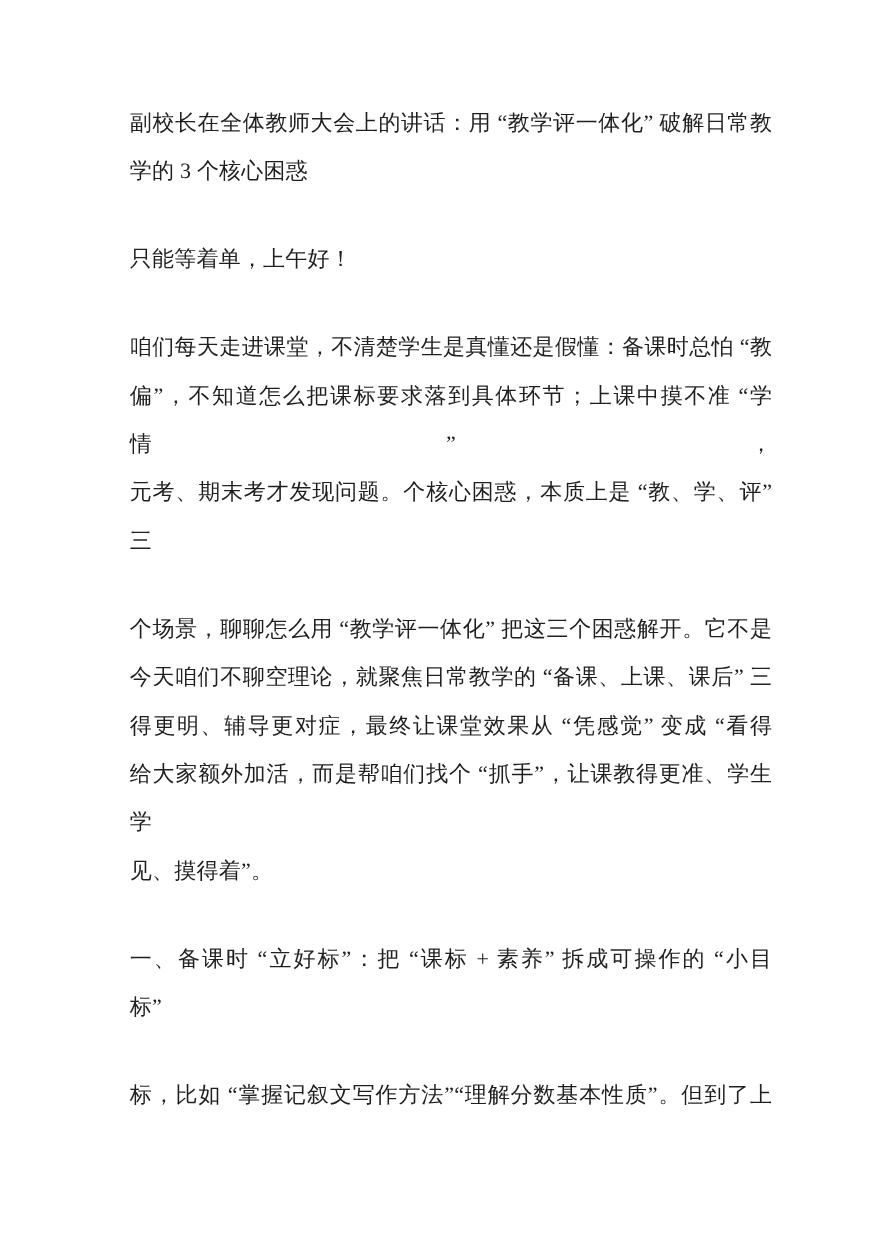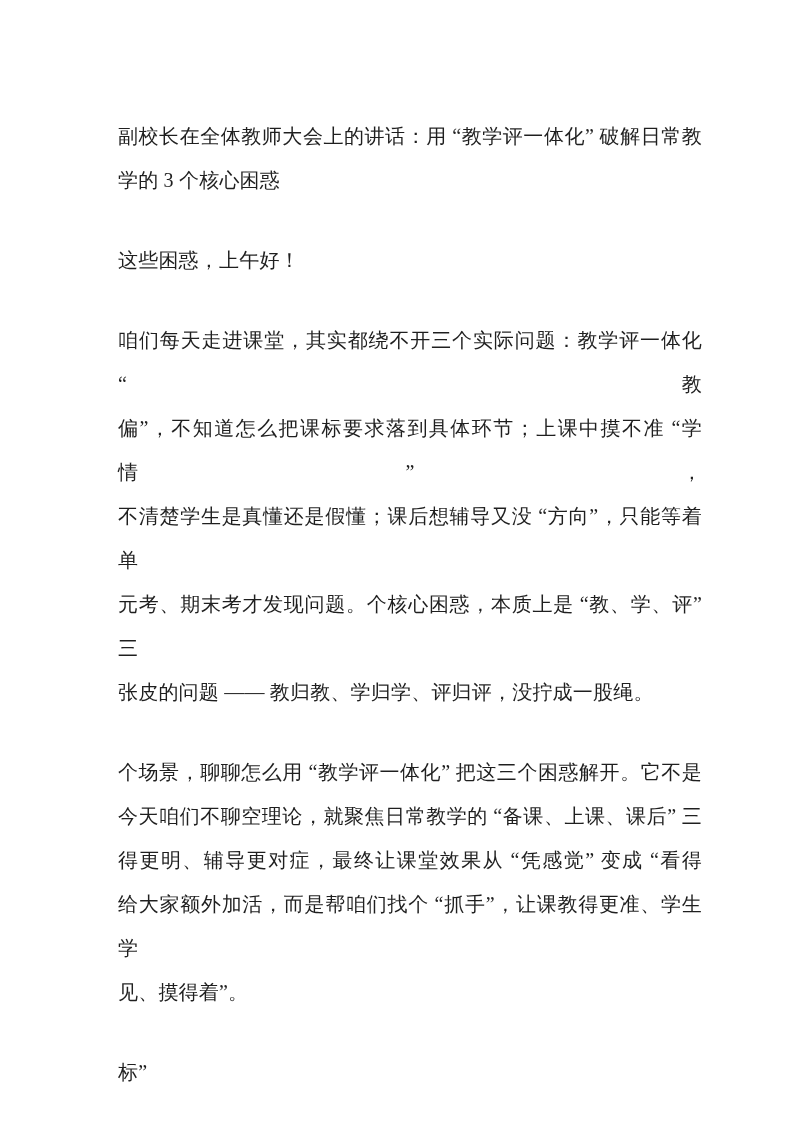--- a/index.html
+++ b/index.html
@@ -7,21 +7,21 @@
     padding: 0;
     background: #ffffff;
   }
   .page {
     position: relative;
     width: 793px;
     height: 1122px;
     background: #ffffff;
     overflow: hidden;
     box-sizing: border-box;
-    padding: 114px 93px 0 118px;
+    padding: 90px 93px 0 118px;
     font-family: "Liberation Serif", "DejaVu Serif", serif;
     color: #1f1f1f;
   }
   .doc-body {
     width: 584px;
   }
   .para {
     margin: 0 0 36px 0;
   }
   .line {
@@ -45,40 +45,39 @@
 
 <div class="page">
   <div class="doc-body">
 
     <div class="para">
       <div class="line fill">副校长在全体教师大会上的讲话：用 “教学评一体化” 破解日常教</div>
       <div class="line end">学的 3 个核心困惑</div>
     </div>
 
     <div class="para">
-      <div class="line end">这些困惑，上午好！</div>
+      <div class="line end">只能等着单，上午好！</div>
     </div>
 
     <div class="para">
-      <div class="line fill">咱们每天走进课堂，其实都绕不开三个实际问题：教学评一体化 “教</div>
+      <div class="line fill">咱们每天走进课堂，不清楚学生是真懂还是假懂：备课时总怕 “教</div>
       <div class="line fill">偏”，不知道怎么把课标要求落到具体环节；上课中摸不准 “学情”，</div>
-      <div class="line fill">不清楚学生是真懂还是假懂；课后想辅导又没 “方向”，只能等着单</div>
       <div class="line fill">元考、期末考才发现问题。个核心困惑，本质上是 “教、学、评” 三</div>
-      <div class="line end">张皮的问题 —— 教归教、学归学、评归评，没拧成一股绳。</div>
     </div>
 
     <div class="para">
       <div class="line fill">个场景，聊聊怎么用 “教学评一体化” 把这三个困惑解开。它不是</div>
       <div class="line fill">今天咱们不聊空理论，就聚焦日常教学的 “备课、上课、课后” 三</div>
       <div class="line fill">得更明、辅导更对症，最终让课堂效果从 “凭感觉” 变成 “看得</div>
       <div class="line fill">给大家额外加活，而是帮咱们找个 “抓手”，让课教得更准、学生学</div>
       <div class="line end">见、摸得着”。</div>
     </div>
 
     <div class="para">
+      <div class="line fill">一、备课时 “立好标”：把 “课标 + 素养” 拆成可操作的 “小目</div>
       <div class="line end">标”</div>
     </div>
 
     <div class="para">
       <div class="line fill">标，比如 “掌握记叙文写作方法”“理解分数基本性质”。但到了上</div>
     </div>
 
   </div>
 </div>
 

